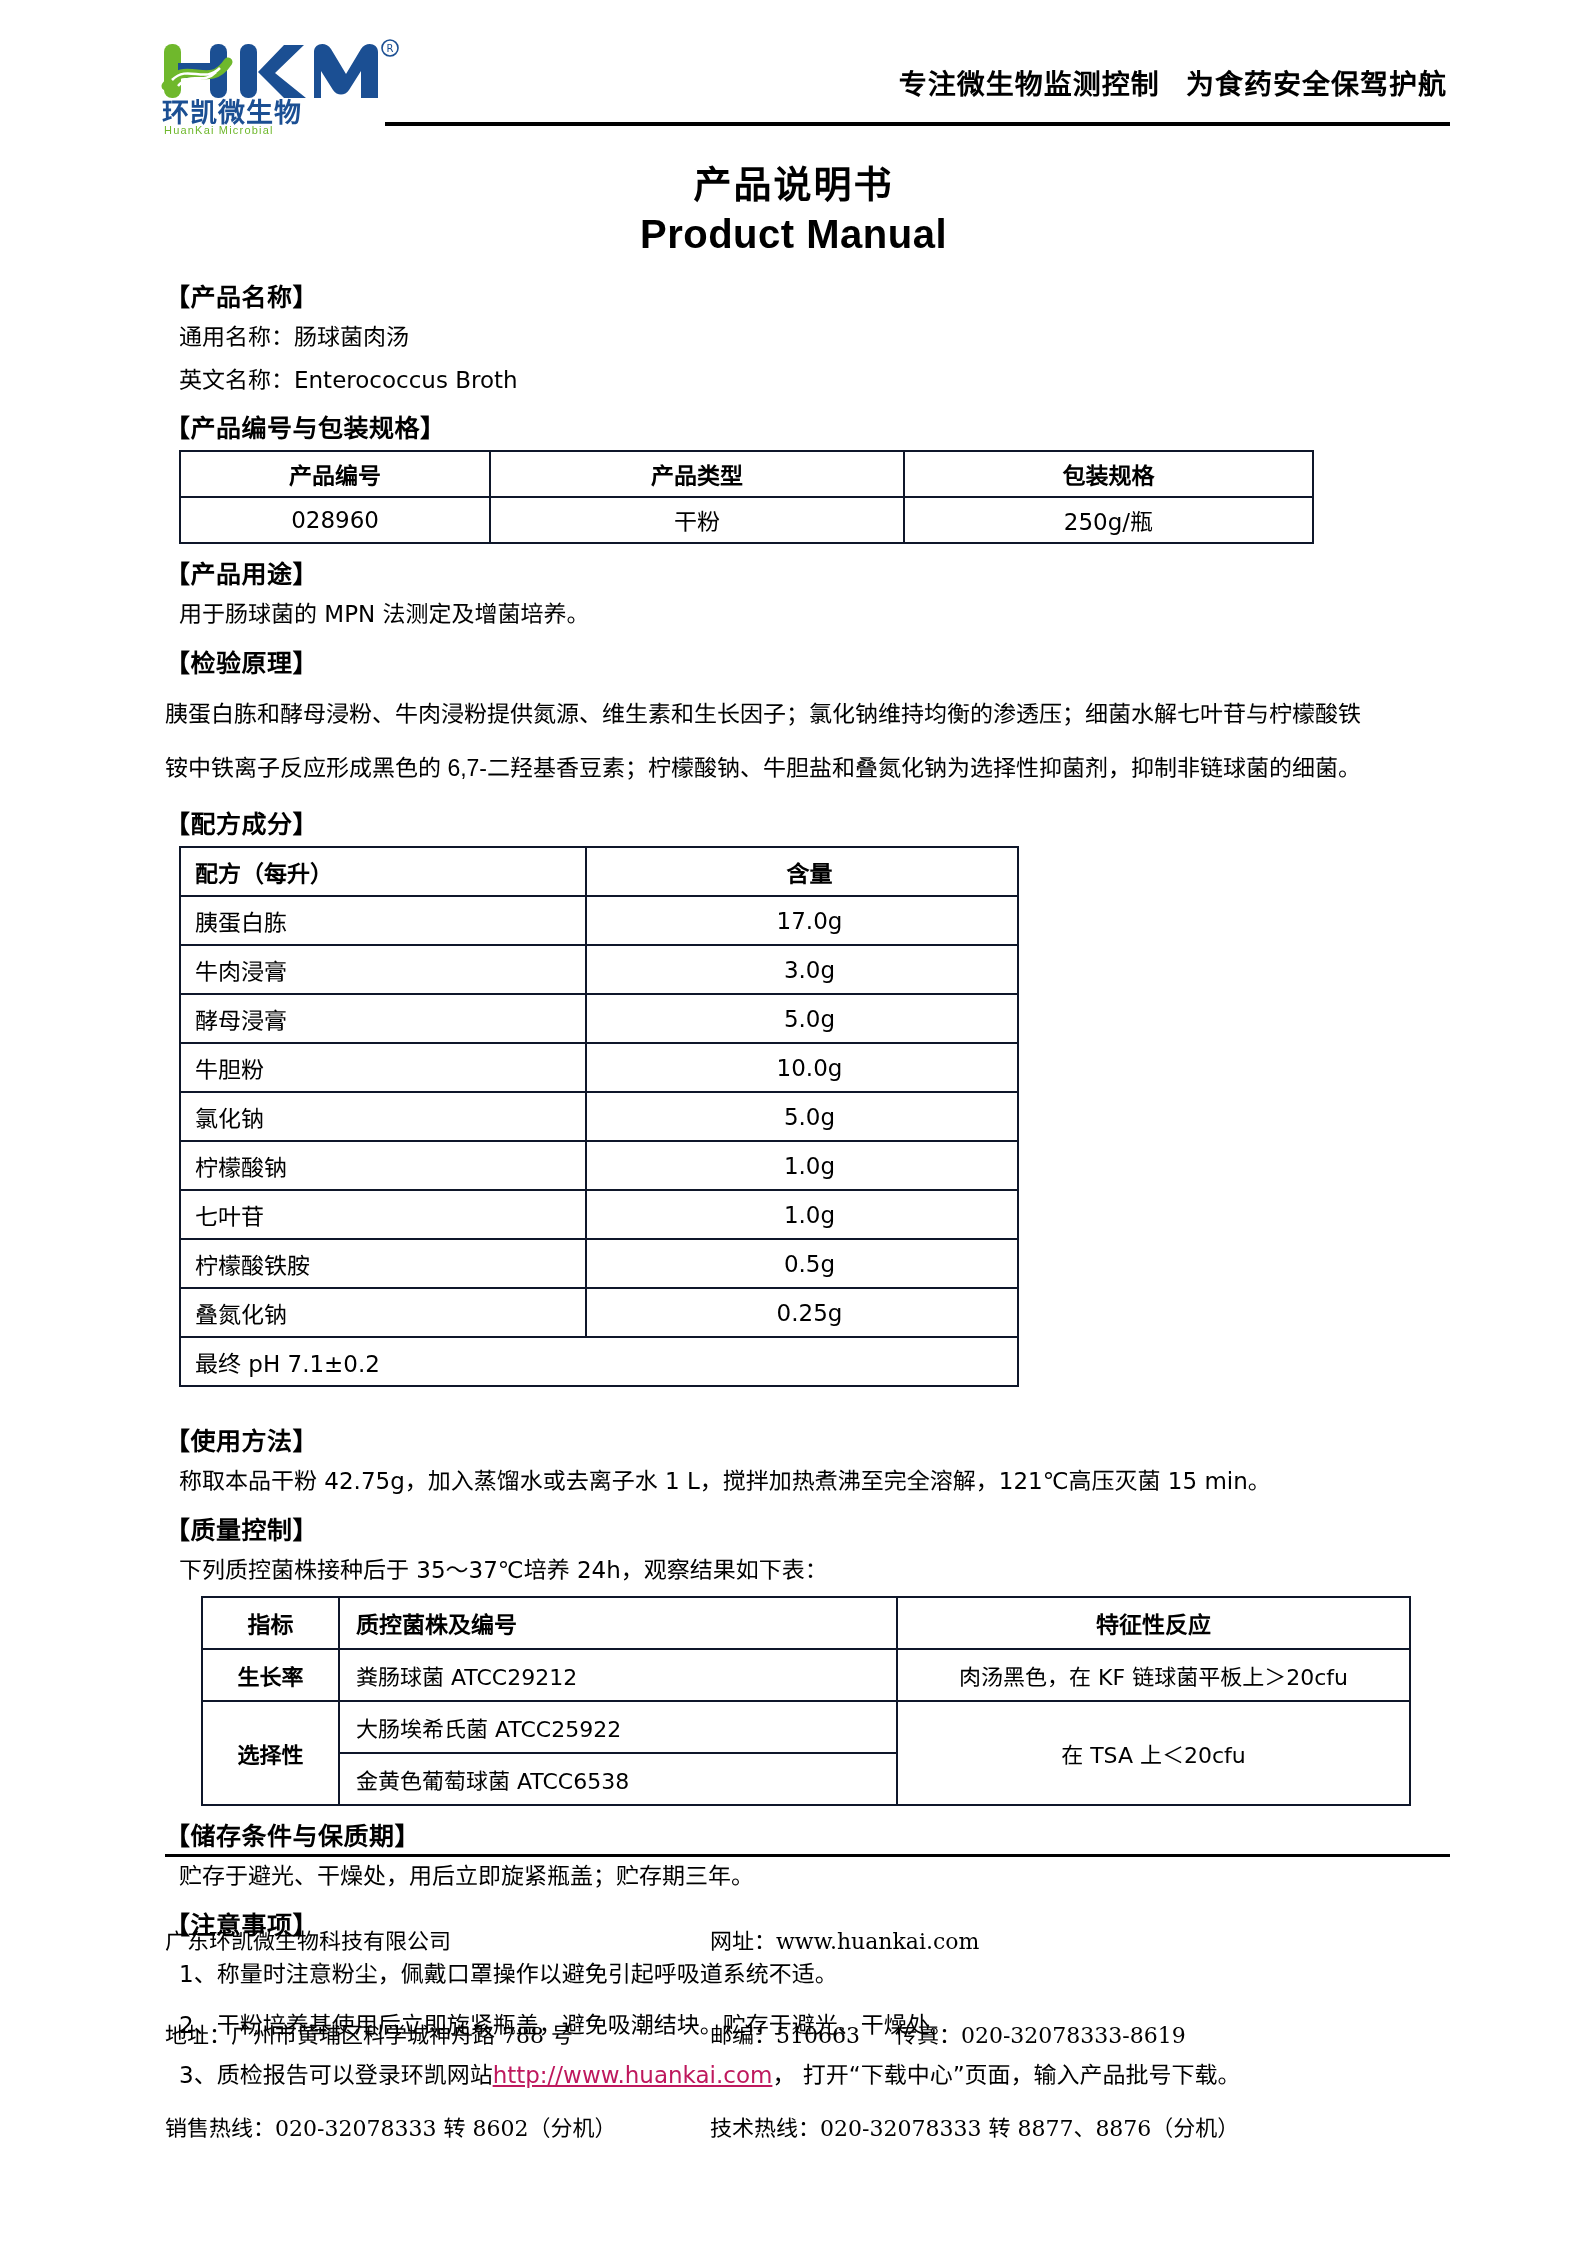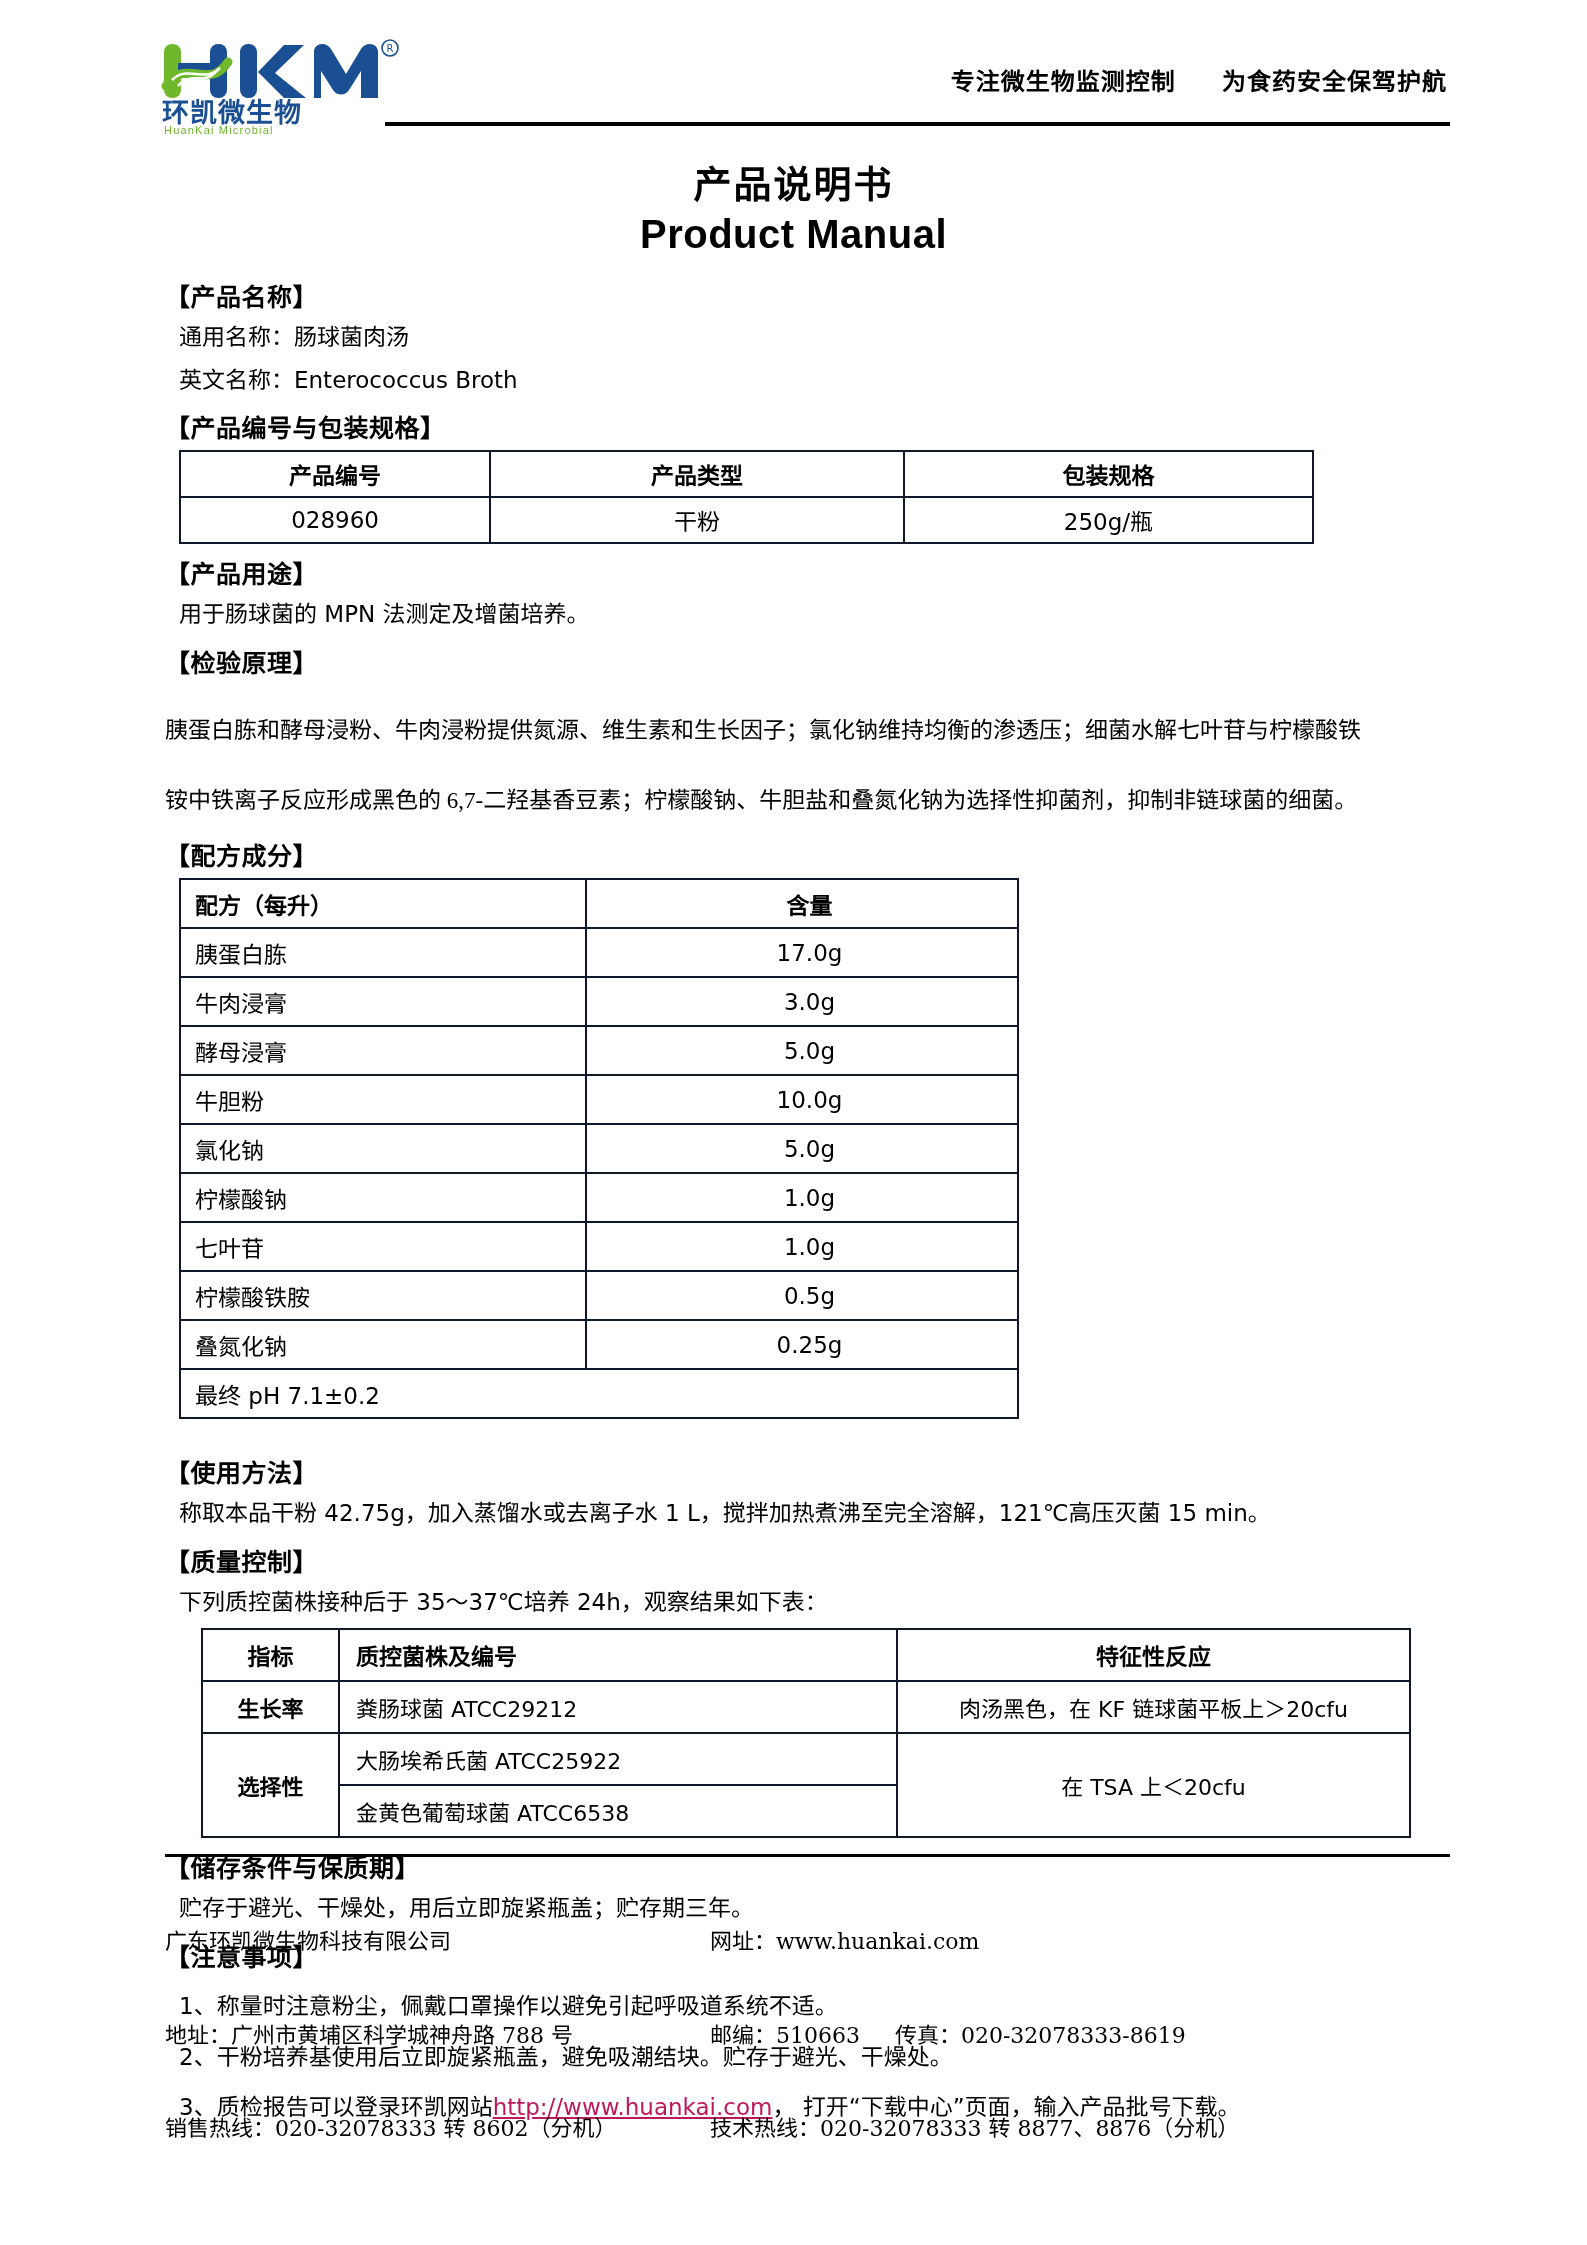--- a/index.html
+++ b/index.html
@@ -37,23 +37,23 @@
     left: 158px;
     top: 30px;
     width: 270px;
     height: 105px;
   }
   .logo-svg { display: block; }
   .header-right {
     position: absolute;
     right: 140px;
     top: 62px;
-    font-size: 24px;
+    font-size: 28px;
     letter-spacing: 1px;
-    font-family: Liberation Mono, monospace;
+    font-family: Liberation Sans, sans-serif;
     font-weight: 600;
     white-space: pre;
   }
   .header-rule {
     position: absolute;
     left: 385px;
     right: 137px;
     top: 122px;
     height: 4px;
     background: #000;
@@ -91,22 +91,22 @@
   }
   .para {
     font-size: 23px;
     line-height: 1.55;
     margin: 7px 0 7px 14px;
     font-family: "DejaVu Sans", "Liberation Sans", sans-serif;
   }
   .para-wide {
     font-size: 23px;
     line-height: 1.55;
-    margin: 34px 0 18px 0;
-    font-family: Liberation Serif, serif;
+    margin: 18px 0 18px 0;
+    font-family: Liberation Sans, sans-serif;
   }
   .note-line {
     font-size: 23px;
     line-height: 1.5;
     margin: 16px 0 16px 14px;
     font-family: "DejaVu Sans", "Liberation Sans", sans-serif;
   }
   .link {
     color: #be185d;
     text-decoration: underline;

